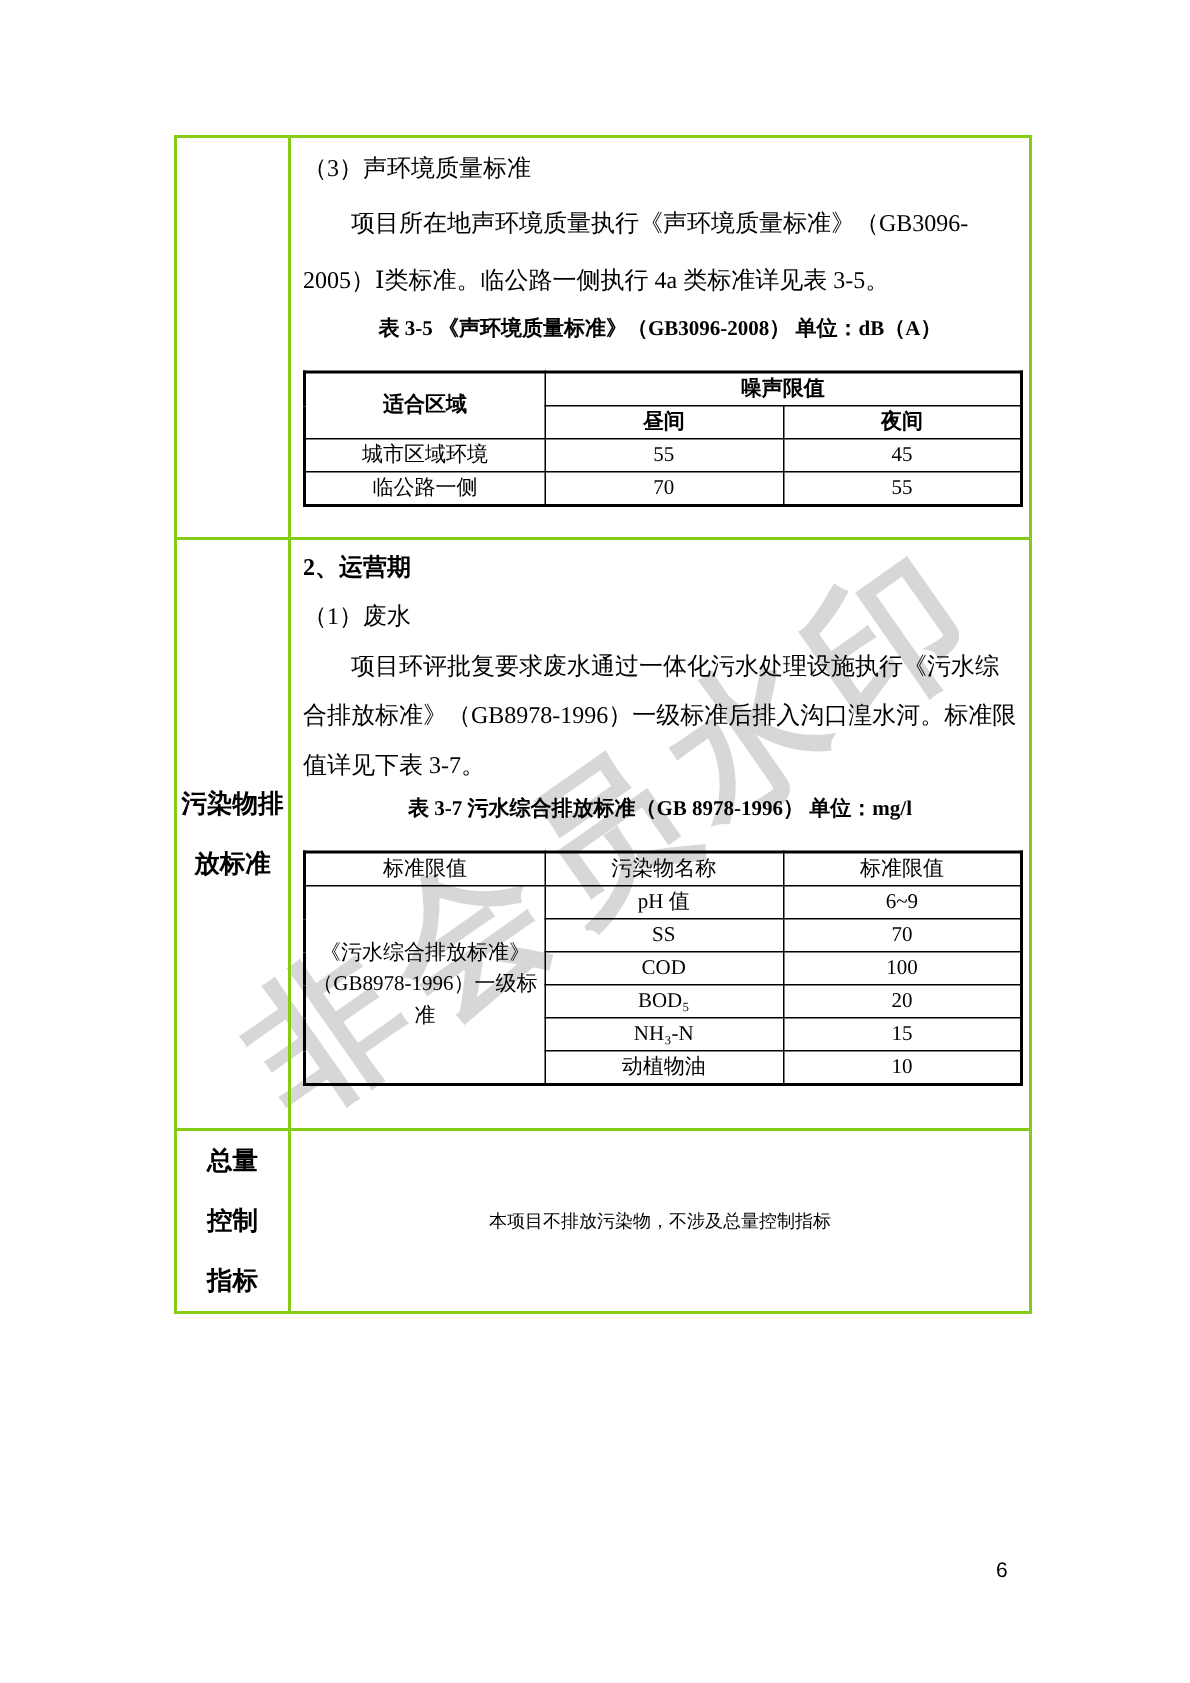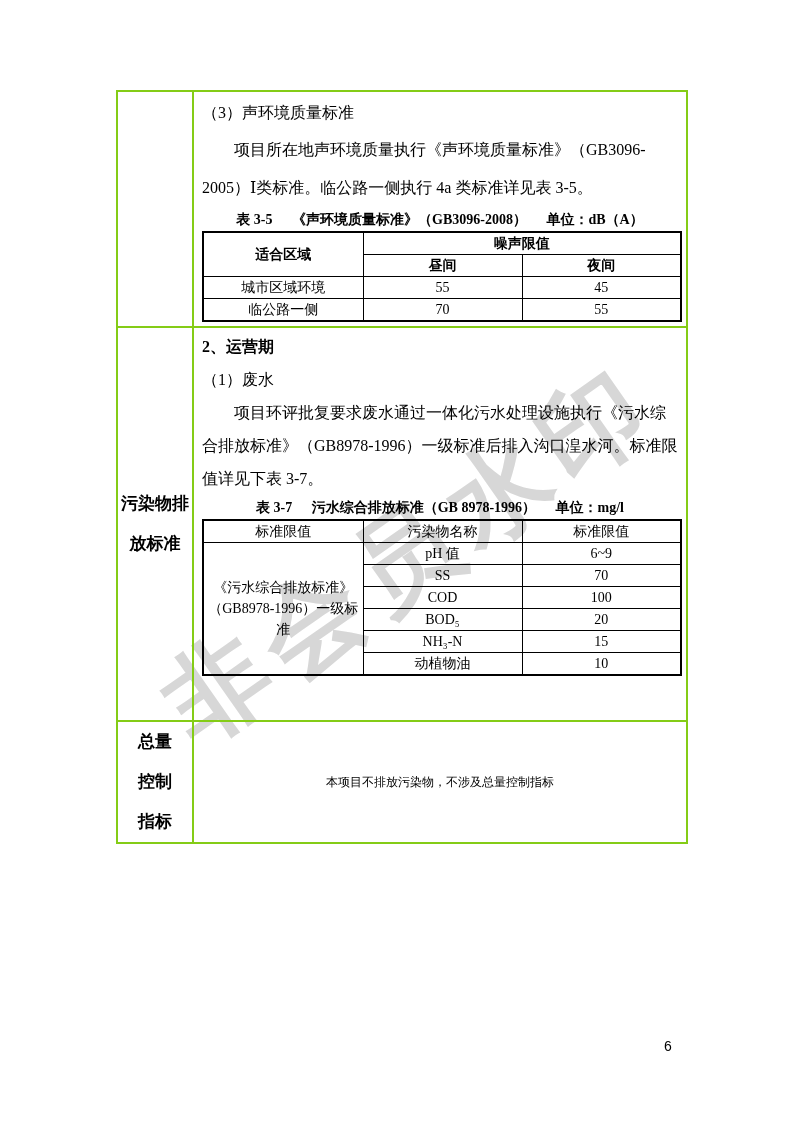--- a/index.html
+++ b/index.html
@@ -47,24 +47,24 @@
   td.content-cell { padding:2px 8px 4px 8px; font-size:16px; }
   .sec-h  { line-height:37px; }
   .sec-h.bold { font-weight:bold; }
   .para1  { text-indent:2em; line-height:38px; }
   .row2 .sec-h { line-height:33px; }
   .para2  { text-indent:2em; line-height:33px; }
   .tbl-title {
     text-align:center; font-weight:bold; font-size:14px;
     line-height:22px; margin-top:2px; white-space:nowrap;
   }
-  .tbl-title span + span { margin-left:16px; }
+  .tbl-title span + span { margin-left:0; }
   table.inner {
     border-collapse:collapse; table-layout:fixed;
-    width:478px; margin:0 auto;
+    width:478px; margin:16px auto;
     border:2px solid #000;
     padding-left:36px;
   }
   table.inner td {
     border:1px solid #000;
     text-align:center; vertical-align:middle;
     font-size:14px;
     height:21px; line-height:21px;
     padding:0 2px;
     overflow:hidden;

